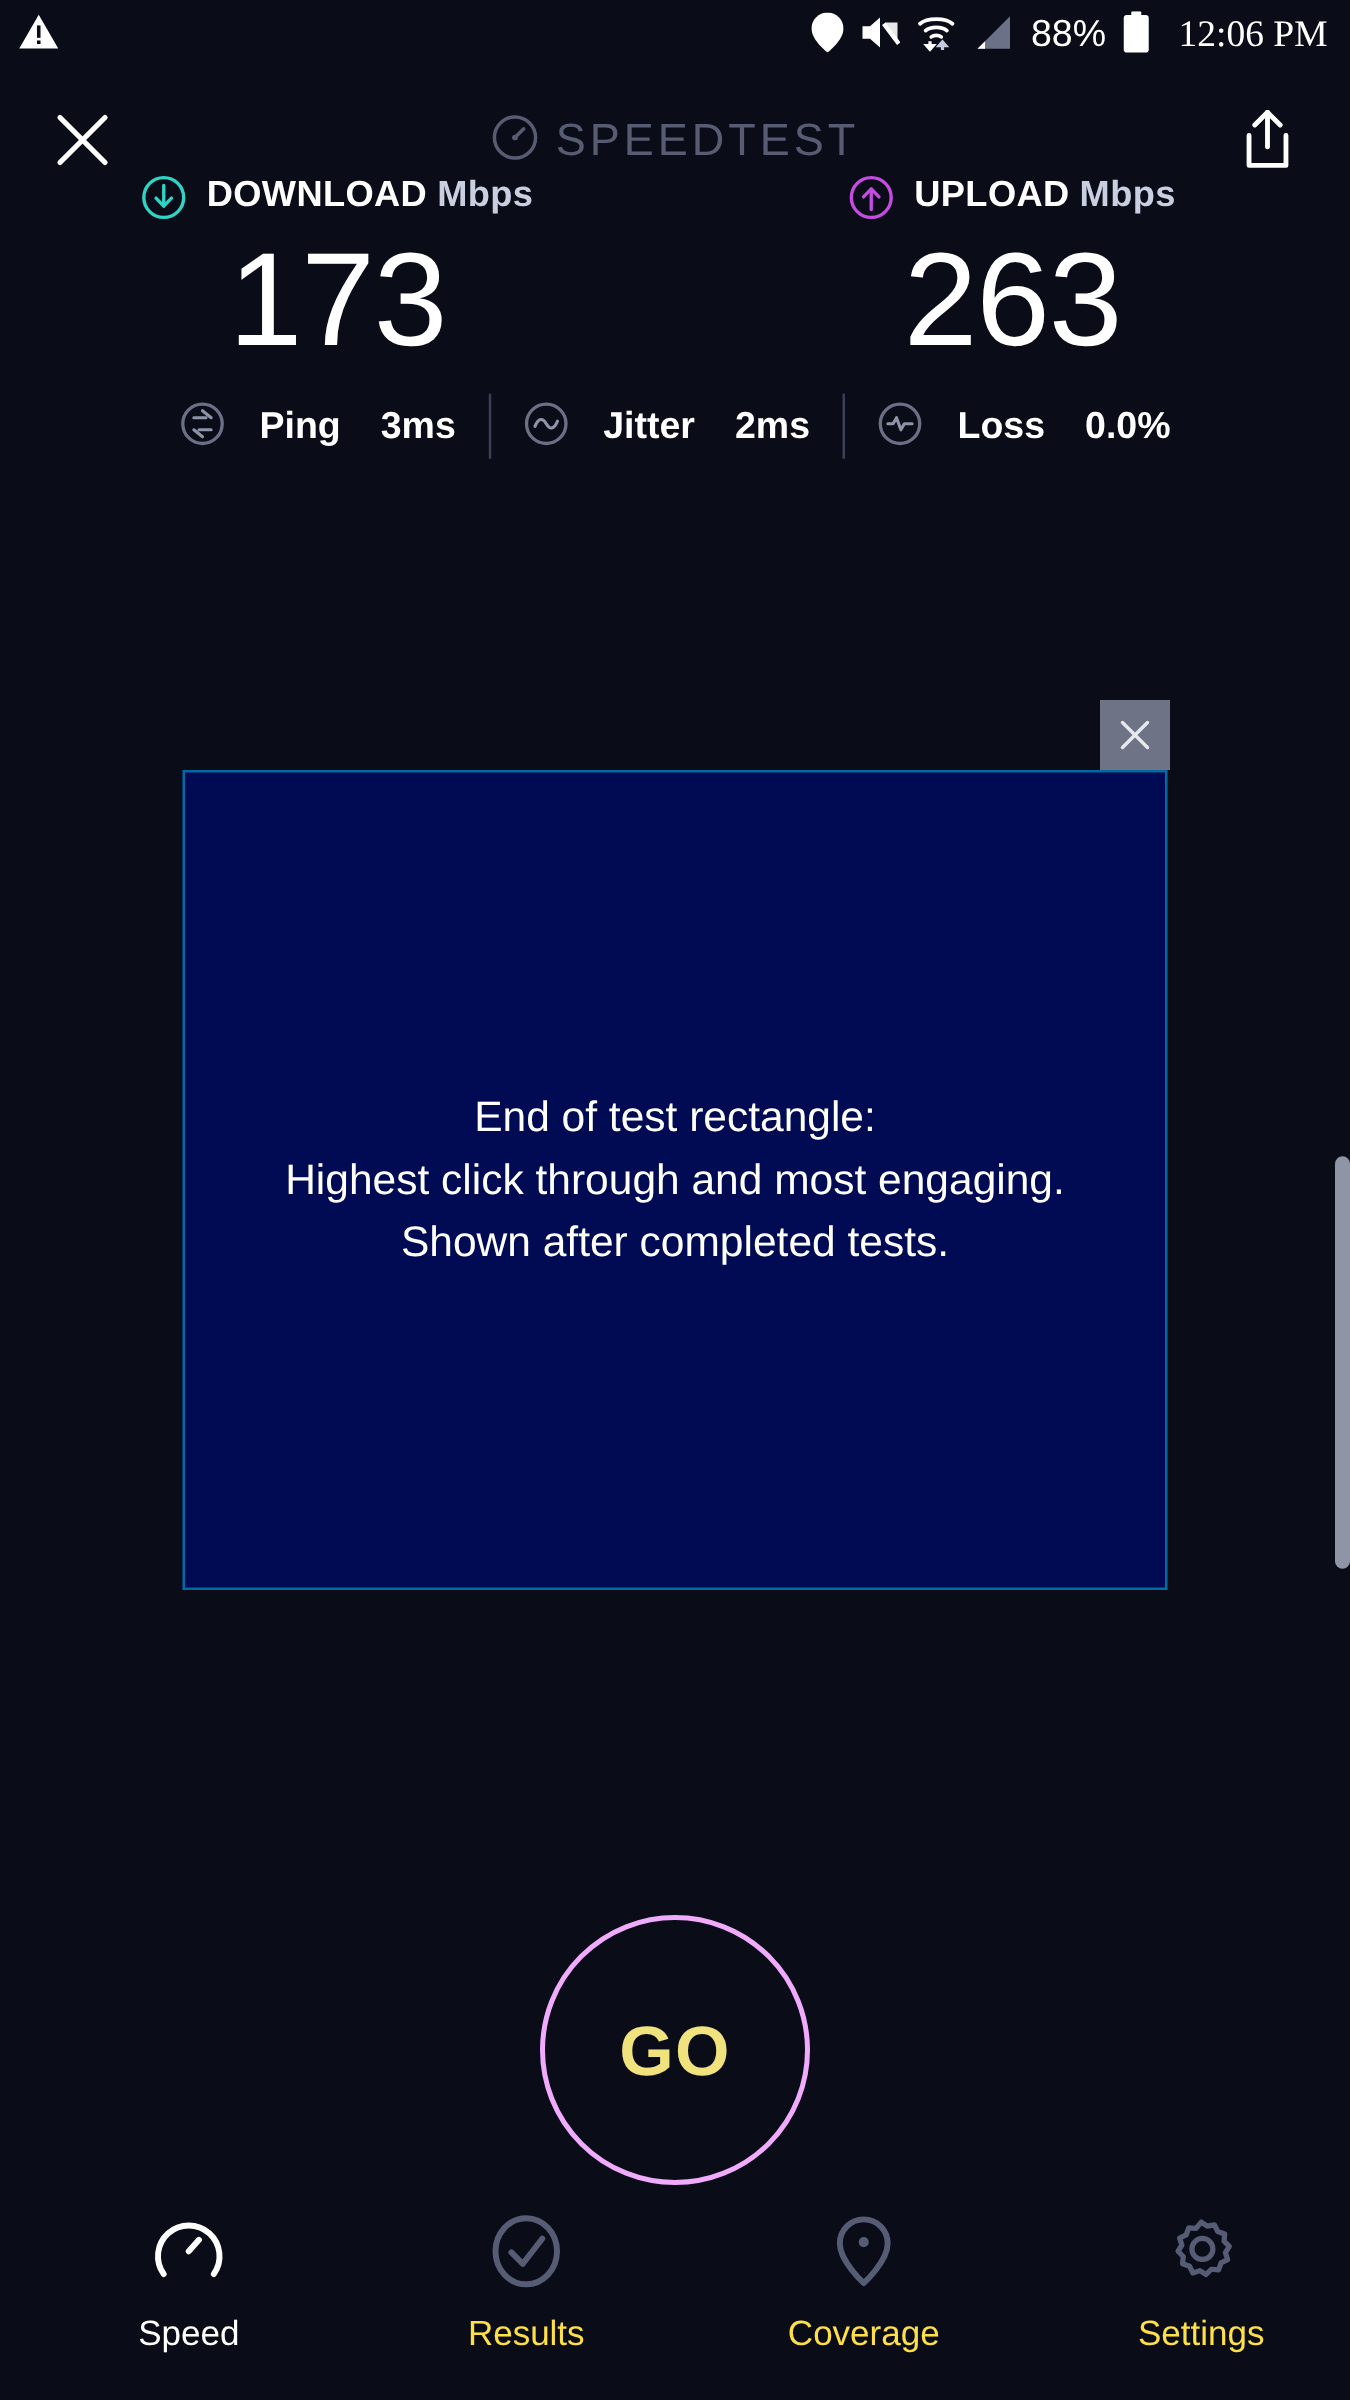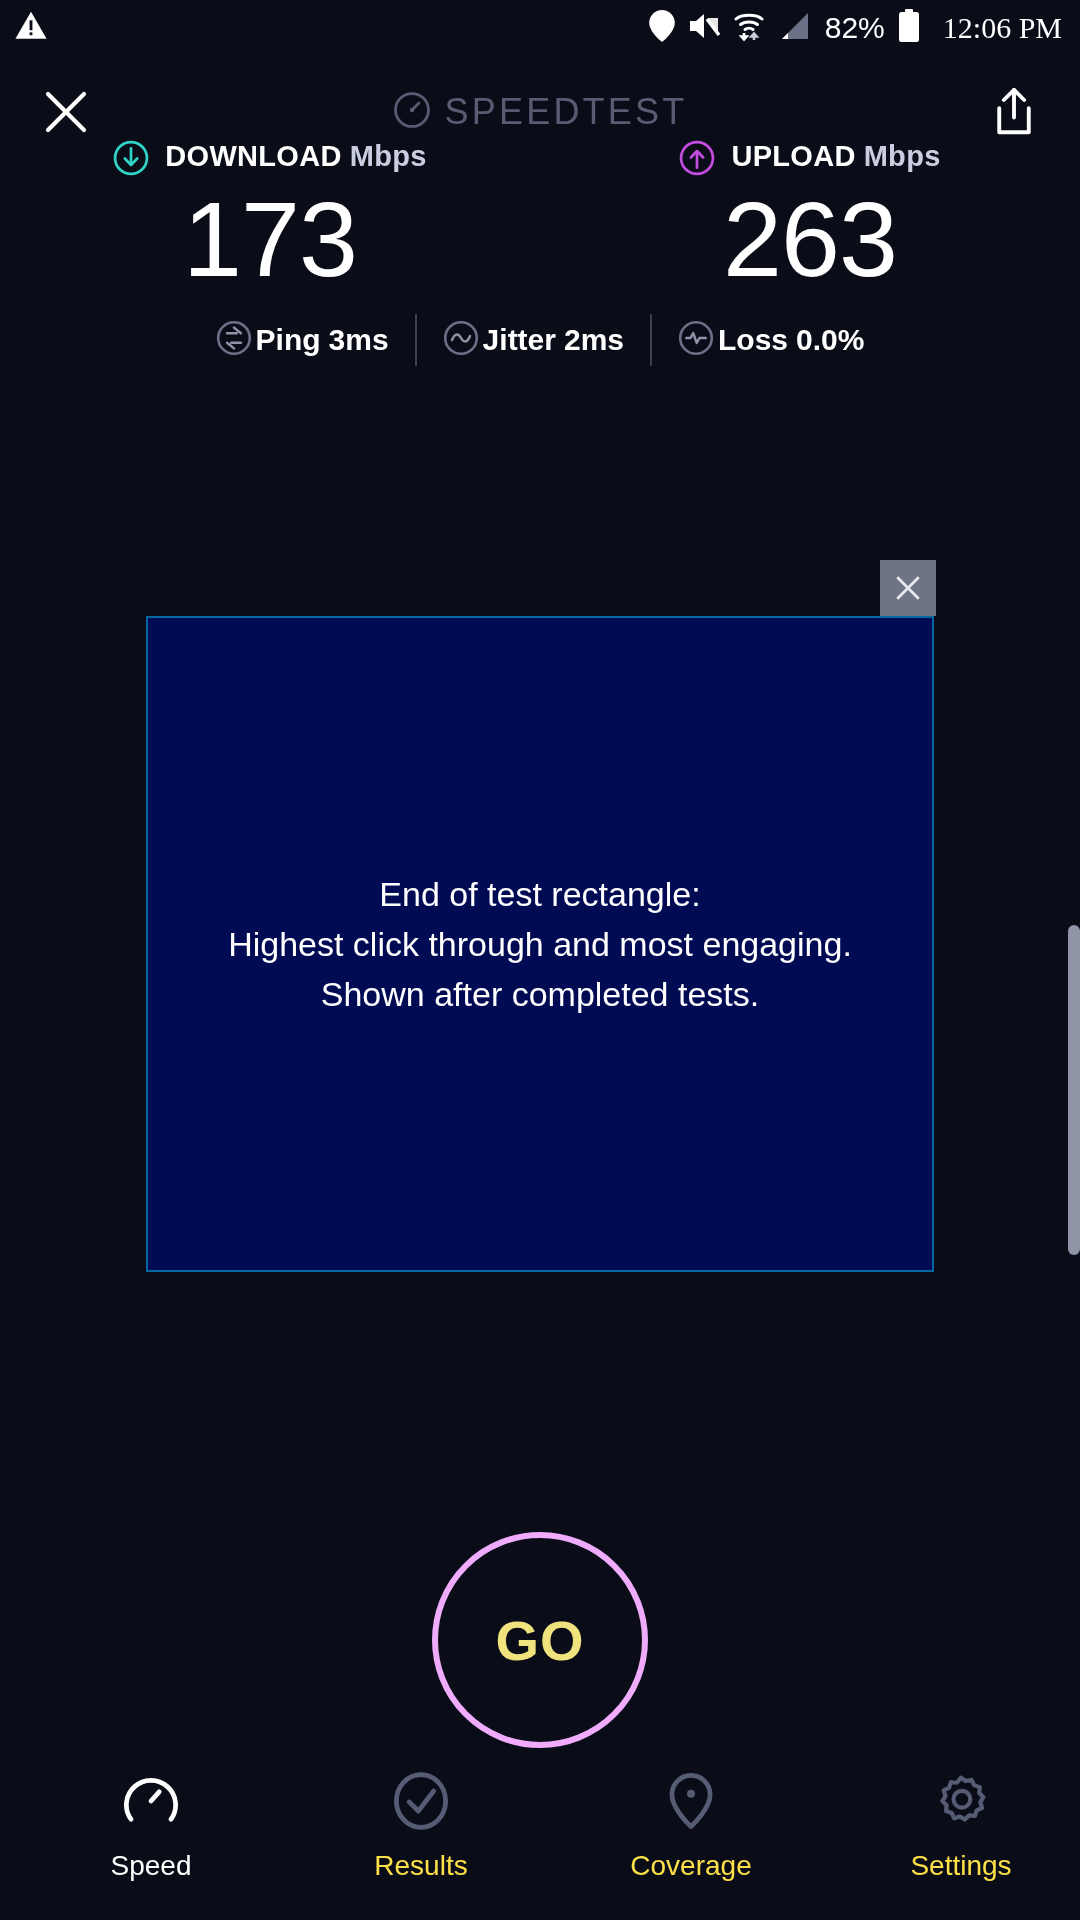--- a/index.html
+++ b/index.html
@@ -63,21 +63,21 @@
     font-size:106px; color:#ffffff; font-weight:300; line-height:1.0;
     margin-top:6px; letter-spacing:-1px;
     font-family:"Liberation Sans", sans-serif;
   }
 
   .stats-row {
     margin-top:22px; width:1080px;
     display:flex; align-items:center; justify-content:center;
   }
   .stat {
-    display:flex; align-items:center; gap:4px;
+    display:flex; align-items:center; gap:28px;
     padding:0 26px;
   }
   .stat-name { font-size:30px; color:#ffffff; font-weight:700; }
   .stat-val  { font-size:30px; color:#ffffff; font-weight:700; margin-left:4px; }
   .stat-div { width:2px; height:52px; background:#3a3f55; }
 
   
   .ad-wrap { position:absolute; left:0; top:560px; width:1080px; }
   .ad-close {
     position:absolute; right:144px; top:0px;
@@ -97,21 +97,21 @@
   }
   .ad-scrollbar {
     position:absolute; right:0; top:925px; width:12px; height:330px;
     background:#8f94a6; border-radius:6px;
   }
 
   
   .go-btn {
     position:absolute; left:50%; top:1532px; transform:translateX(-50%);
     width:216px; height:216px; border-radius:50%;
-    border:6px solid #f0abfc; background:transparent;
+    border:4px solid #f0abfc; background:transparent;
     display:flex; align-items:center; justify-content:center;
     cursor:pointer;
   }
   .go-label {
     color:#f0e37e; font-size:56px; font-weight:700; letter-spacing:1px;
     font-family:"Liberation Sans", sans-serif;
   }
 
   
   .bottomnav {
@@ -162,21 +162,21 @@
           <path d="M11 23 v5 M11 29.5 l-2.6 -3 h5.2 Z" stroke="#ffffff" stroke-width="2.6" fill="#ffffff"></path>
           <path d="M21 30 v-5 M21 23.5 l-2.6 3 h5.2 Z" stroke="#c7ccdc" stroke-width="2.6" fill="#c7ccdc"></path>
         </svg>
       </span>
       <span class="sb-icon">
         <svg width="32" height="30" viewBox="0 0 32 30">
           <path d="M30 2 L30 28 L4 28 Z" fill="#6b7186"></path>
           <path d="M10 22 L10 28 L4 28 Z" fill="#ffffff"></path>
         </svg>
       </span>
-      <span class="sb-battpct">82%</span>
+      <span class="sb-battpct">88%</span>
       <span class="sb-icon">
         <svg width="22" height="34" viewBox="0 0 22 34">
           <rect x="7" y="0" width="8" height="4" rx="1" fill="#ffffff"></rect>
           <rect x="1" y="3" width="20" height="30" rx="2.5" fill="#ffffff"></rect>
         </svg>
       </span>
       <span class="sb-time">12:06 PM</span>
     </div>
   </div>
 

